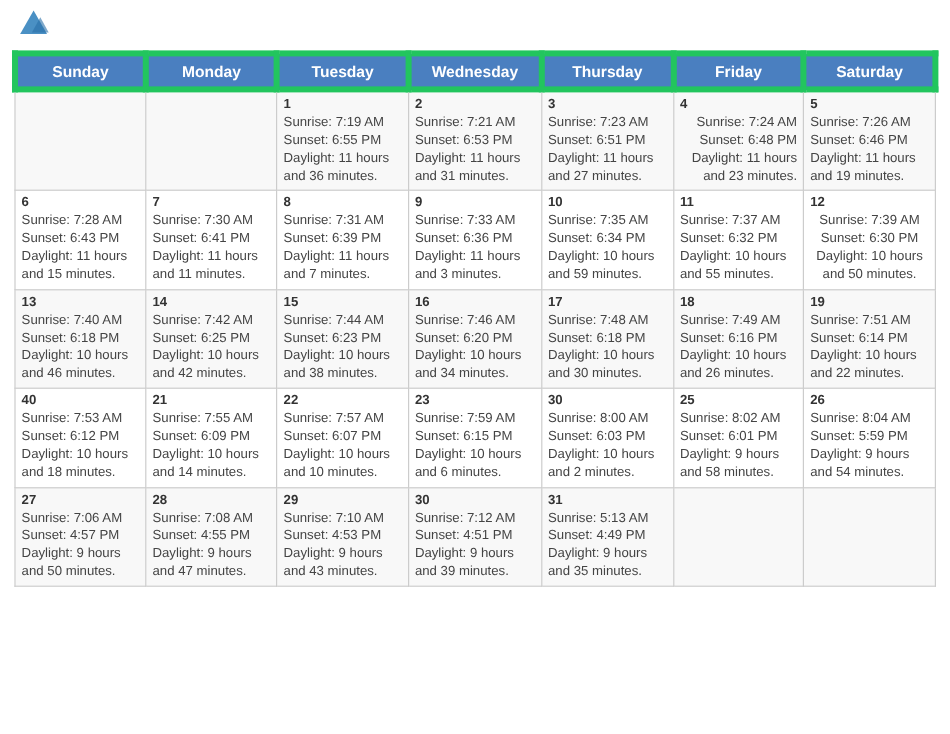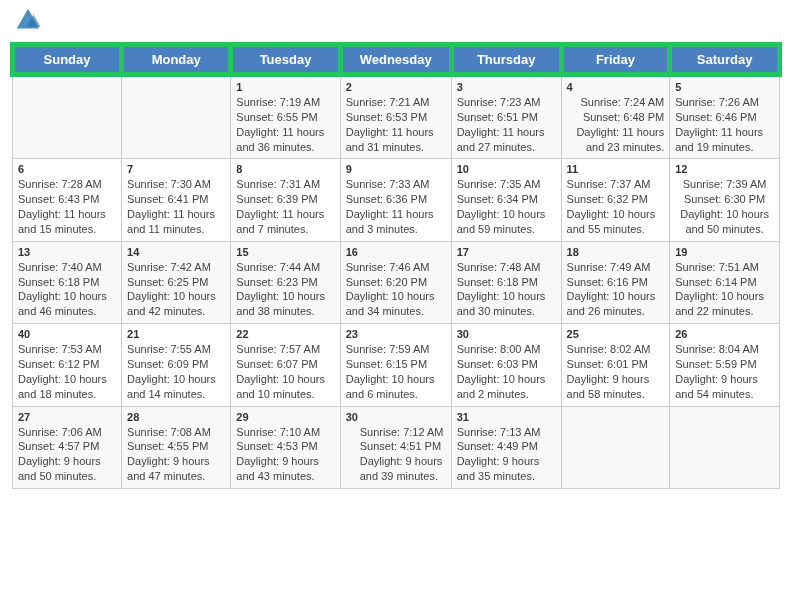--- a/index.html
+++ b/index.html
@@ -289,27 +289,27 @@
 Daylight: 9 hours and 47 minutes.</div>
         </td>
         <td>
           <span class="day-num">29</span>
           <div class="day-info" style="white-space: pre-line;">Sunrise: 7:10 AM
 Sunset: 4:53 PM
 Daylight: 9 hours and 43 minutes.</div>
         </td>
         <td>
           <span class="day-num">30</span>
-          <div class="day-info" style="white-space: pre-line; margin-left: 14px;">Sunrise: 7:12 AM
+          <div class="day-info" style="white-space: pre-line;">Sunrise: 7:12 AM
 Sunset: 4:51 PM
 Daylight: 9 hours and 39 minutes.</div>
         </td>
         <td>
           <span class="day-num">31</span>
-          <div class="day-info" style="white-space: pre-line;">Sunrise: 7:13 AM
+          <div class="day-info" style="white-space: pre-line;">Sunrise: 5:13 AM
 Sunset: 4:49 PM
 Daylight: 9 hours and 35 minutes.</div>
         </td>
         <td class="empty"></td>
         <td class="empty"></td>
       </tr>
     </tbody>
 </table>
 
 </body></html>

